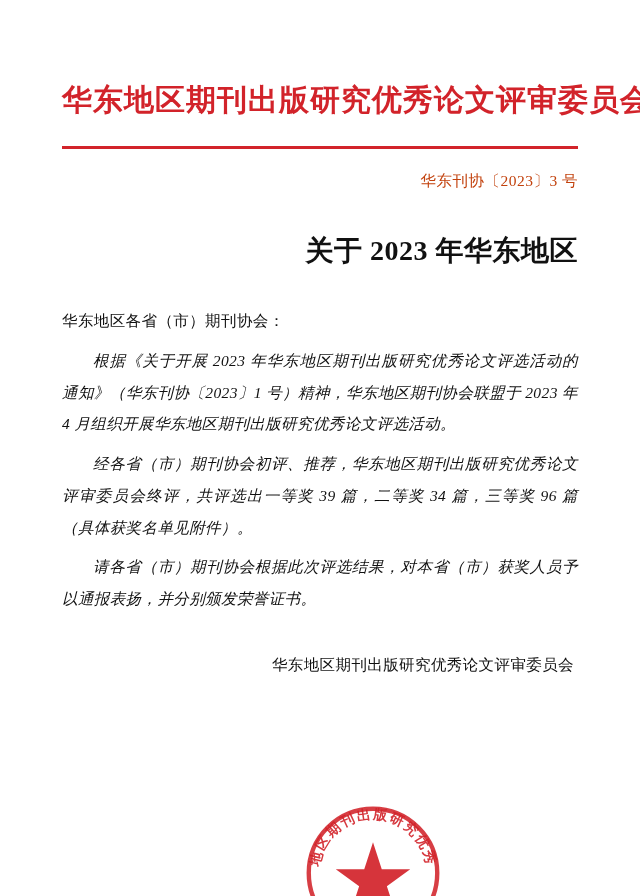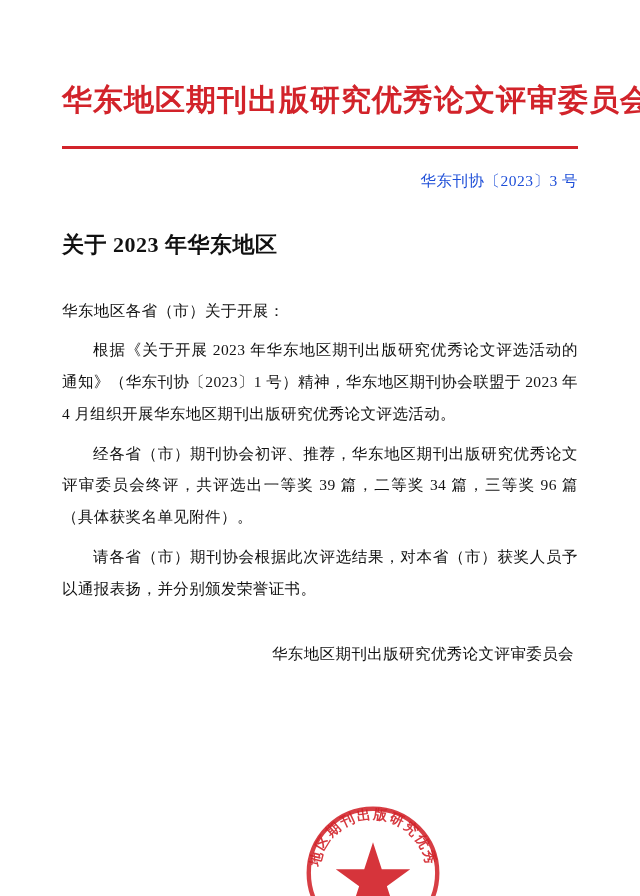--- a/index.html
+++ b/index.html
@@ -36,47 +36,48 @@
   .red-rule {
     margin-top: 28px;
     height: 3px;
     background: #d2232a;
     width: 100%;
   }
   .doc-number {
     margin-top: 22px;
     text-align: right;
     font-size: 15.5px;
-    color: #1d4ed8;
+    color: #c2410c;
     letter-spacing: 0.5px;
   }
   .title {
     margin-top: 34px;
-    text-align: left;
-    font-size: 22px;
+    text-align: right;
+    font-size: 28px;
     font-weight: bold;
     line-height: 1.75;
     letter-spacing: 0.5px;
   }
   .title .line {
     display: block;
   }
   .body-text {
     margin-top: 30px;
     font-size: 15.5px;
     line-height: 2.05;
     letter-spacing: 0.4px;
     text-align: justify;
     text-justify: inter-ideograph;
   }
   .body-text p {
     margin: 0 0 8px 0;
   }
   .p-indent {
     text-indent: 2em;
+    font-style: italic;
   }
   .signature {
     margin-top: 34px;
     font-size: 15.5px;
     line-height: 2.0;
     text-align: right;
     letter-spacing: 0.4px;
     position: relative;
     z-index: 1;
   }
@@ -107,21 +108,21 @@
 
   <div class="red-rule"></div>
 
   <div class="doc-number">华东刊协〔2023〕3 号</div>
 
   <div class="title">
     <span class="line">关于 2023 年华东地区</span>
   </div>
 
   <div class="body-text">
-    <p>华东地区各省（市）关于开展：</p>
+    <p>华东地区各省（市）期刊协会：</p>
     <p class="p-indent">根据《关于开展 2023 年华东地区期刊出版研究优秀论文评选活动的通知》（华东刊协〔2023〕1 号）精神，华东地区期刊协会联盟于 2023 年 4 月组织开展华东地区期刊出版研究优秀论文评选活动。</p>
     <p class="p-indent">经各省（市）期刊协会初评、推荐，华东地区期刊出版研究优秀论文评审委员会终评，共评选出一等奖 39 篇，二等奖 34 篇，三等奖 96 篇（具体获奖名单见附件）。</p>
     <p class="p-indent">请各省（市）期刊协会根据此次评选结果，对本省（市）获奖人员予以通报表扬，并分别颁发荣誉证书。</p>
   </div>
 
   <div class="signature">
     <span class="sig-line">华东地区期刊出版研究优秀论文评审委员会</span>
   </div>
 
   <svg class="seal" viewBox="0 0 200 200">

